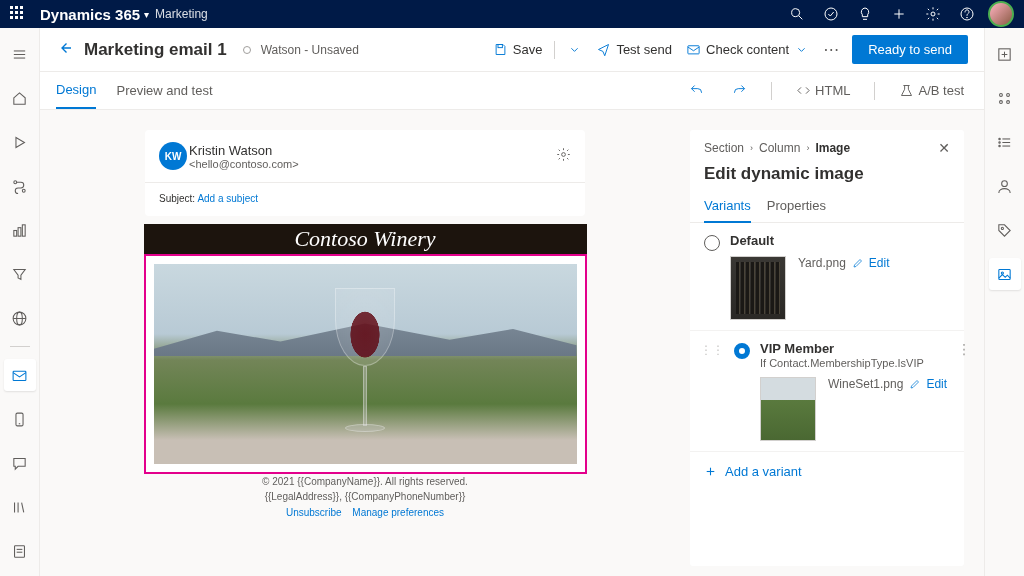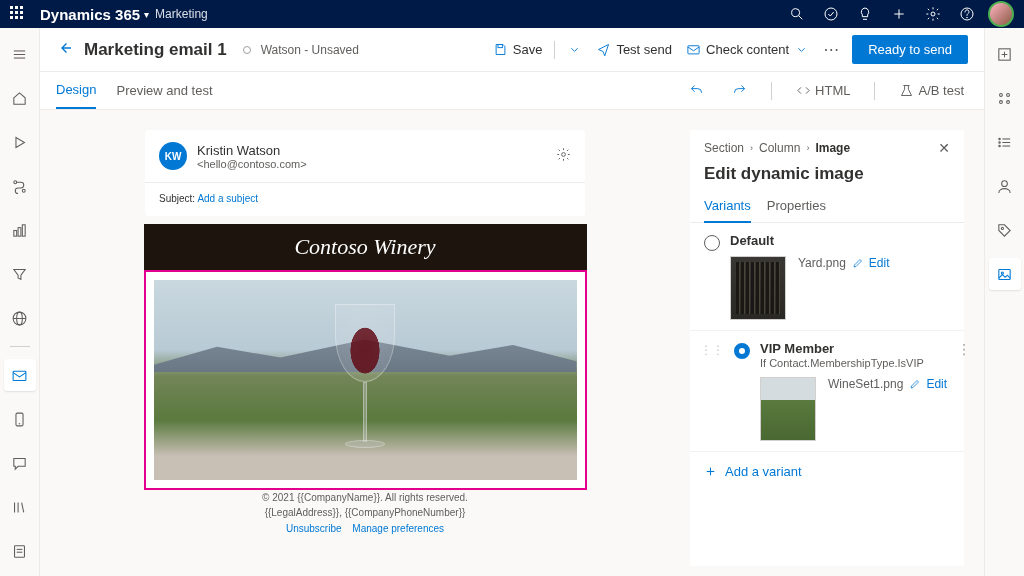--- a/index.html
+++ b/index.html
@@ -34,29 +34,29 @@
 .primary-btn{background:#0078d4;color:#fff;border:none;padding:7px 16px;border-radius:2px;font-size:13px;cursor:pointer}
 .tabbar{height:38px;background:#fff;display:flex;align-items:center;padding:0 16px;gap:20px;border-bottom:1px solid #edebe9}
 .tab{color:#605e5c;padding:10px 0;cursor:pointer;font-size:13px}
 .tab.active{color:#0078d4;border-bottom:2px solid #0078d4}
 .tabbar-spacer{flex:1}
 .tabbar-icon{display:flex;align-items:center;gap:4px;color:#605e5c;cursor:pointer;padding:4px}
 .tabbar-icon svg{width:15px;height:15px;stroke:currentColor;fill:none;stroke-width:1.5}
 .editor-zone{flex:1;display:flex;padding:20px 20px 10px 20px;gap:20px;overflow:hidden;min-height:0}
 .canvas{flex:1;display:flex;flex-direction:column;align-items:center}
 .email-card{background:#fff;width:440px;border-radius:4px;padding:0}
-.card-header{display:flex;align-items:center;padding:12px 14px;gap:10px;border-bottom:1px solid #edebe9}
+.card-header{display:flex;align-items:center;padding:12px 14px;gap:2px;border-bottom:1px solid #edebe9}
 .avatar-circle{width:28px;height:28px;border-radius:50%;background:#0078d4;color:#fff;font-size:10px;display:flex;align-items:center;justify-content:center;font-weight:600}
 .sender-name{font-size:13px}
 .sender-email{font-size:11px;color:#605e5c}
 .gear{margin-left:auto;color:#605e5c}
 .subject-row{padding:10px 14px 12px;font-size:10px}
 .subject-link{color:#0078d4;cursor:pointer}
 .email-body{width:443px;margin-top:8px}
-.logo-bar{background:#1c140d;color:#fff;text-align:center;padding:10px;font-family:"Brush Script MT",cursive;font-style:italic;font-size:22px}
+.logo-bar{background:#1c140d;color:#fff;text-align:center;padding:2px;font-family:"Brush Script MT",cursive;font-style:italic;font-size:22px}
 .hero{border:2px solid #e3008c;padding:8px;background:#fff}
 .hero-img{height:200px;background:linear-gradient(to bottom,#c9d8df 0%,#b8cad5 35%,#738558 48%,#5a7a3e 70%,#c8bfb5 88%,#c8bfb5 100%);position:relative;overflow:hidden}
 .mountains{position:absolute;top:28%;left:0;right:0;height:18%;background:linear-gradient(to bottom,#7c8a98,#6a7886);clip-path:polygon(0 80%,15% 30%,30% 60%,50% 10%,70% 55%,85% 25%,100% 70%,100% 100%,0 100%)}
 .glass{position:absolute;left:50%;top:12%;transform:translateX(-50%);width:60px;height:170px}
 .glass-bowl{width:60px;height:78px;background:radial-gradient(ellipse at 50% 60%,rgba(100,15,25,.9) 0%,rgba(100,15,25,.85) 35%,rgba(255,255,255,.12) 36%,rgba(255,255,255,.08) 100%);border-radius:0 0 50% 50%/0 0 60% 60%;border:1px solid rgba(255,255,255,.3)}
 .glass-stem{width:4px;height:60px;background:rgba(200,200,200,.4);margin:0 auto;border:1px solid rgba(255,255,255,.3)}
 .glass-base{width:40px;height:8px;background:rgba(200,200,200,.3);margin:-2px auto 0;border-radius:50%;border:1px solid rgba(255,255,255,.3)}
 .footer-text{text-align:center;font-size:10px;color:#605e5c;line-height:1.5}
 .footer-links{text-align:center;font-size:10px;margin-top:3px}
 .footer-links span{color:#0078d4;cursor:pointer;margin:0 4px}

